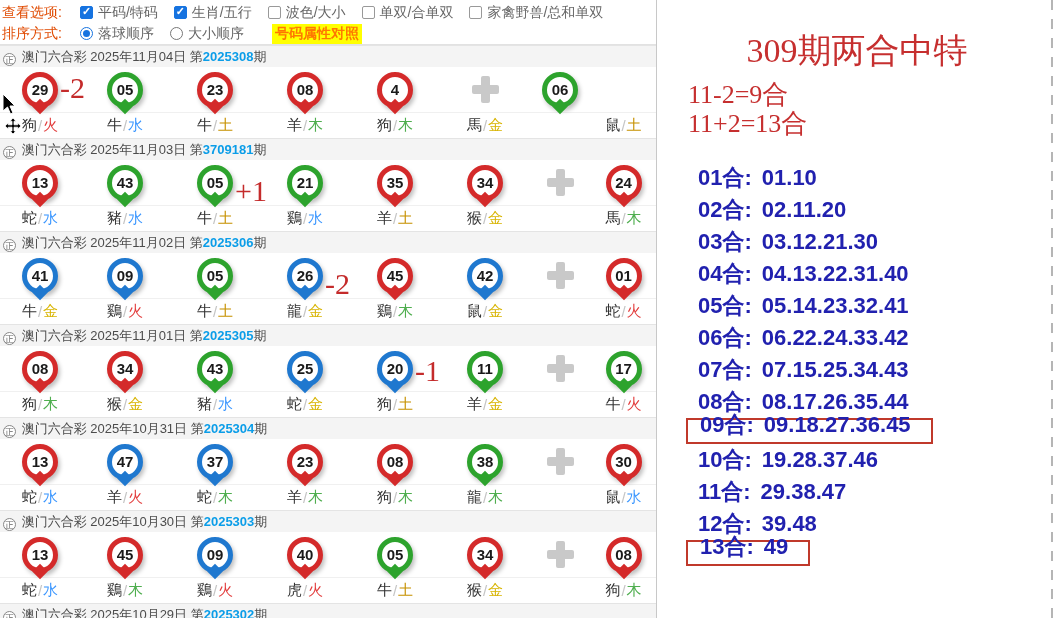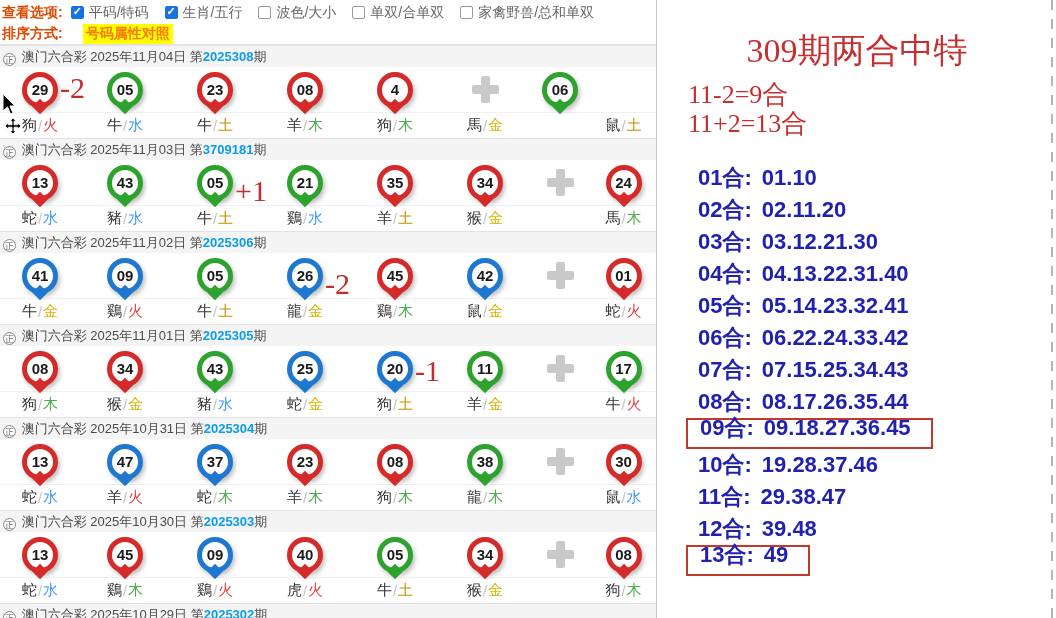--- a/index.html
+++ b/index.html
@@ -4,21 +4,21 @@
 <style>
   * { margin:0; padding:0; box-sizing:border-box; }
   body { background:#fff; font-family:"Liberation Sans",sans-serif; }
   .page { position:relative; width:1056px; height:618px; overflow:hidden; background:#fff; }
 
   
   .left { position:absolute; left:0; top:0; width:657px; height:618px; border-right:1px solid #c8c8c8; background:#fff; }
 
   .toolbar { height:45px; padding:2px 0 0 2px; border-bottom:1px solid #e2e2e2; }
   .tb-row { height:21px; display:flex; align-items:center; font-size:14px; color:#666; }
-  .tb-label { color:#e04a00; font-weight:bold; margin-right:8px; white-space:nowrap; }
+  .tb-label { color:#e04a00; font-weight:normal; margin-right:18px; white-space:nowrap; }
   .opt { display:flex; align-items:center; margin-right:16px; cursor:pointer; white-space:nowrap; }
   .cb { width:13px; height:13px; border:1px solid #999; border-radius:2px; background:#fff; margin-right:5px; position:relative; flex:0 0 auto; }
   .cb.on { background:#1673e0; border-color:#1673e0; }
   .cb.on::after { content:"\2713"; position:absolute; left:1px; top:-2px; color:#fff; font-size:11px; font-weight:bold; }
   .rd { width:13px; height:13px; border:1px solid #777; border-radius:50%; background:#fff; margin-right:5px; position:relative; flex:0 0 auto; }
   .rd.on { border-color:#1673e0; }
   .rd.on::after { content:""; position:absolute; left:2px; top:2px; width:7px; height:7px; border-radius:50%; background:#1673e0; }
   .compare { background:#ffff00; color:#ff7700; font-weight:bold; padding:1px 3px; margin-left:12px; cursor:pointer; }
 
   .d-head { height:22px; line-height:22px; background:#f4f4f4; border-top:1px solid #e4e4e4; font-size:13px; color:#4c4c4c; padding-left:3px; white-space:nowrap; }
@@ -45,21 +45,21 @@
 
   .zd { color:#333; } .sl { color:#c4c4c4; padding:0 1px; }
 
   
   .right { position:absolute; left:658px; top:0; width:398px; height:618px; background:#fff; }
   .p-title { margin-top:28px; text-align:center; font-family:"Liberation Serif",serif; font-size:34px; color:#c62f2f; }
   .p-formulas { margin:6px 0 0 30px; font-family:"Liberation Serif",serif; font-size:26px; color:#c62f2f; line-height:29px; }
   .p-list { margin-top:24px; }
   .p-item { height:32px; display:flex; align-items:center; margin-left:40px; font-size:22px; font-weight:bold; color:#2121af; white-space:nowrap; }
   .p-item .lab { margin-right:10px; }
-  .p-item.boxed { margin-left:28px; padding:0 20px 12px 12px; border:2px solid #c0392b; width:fit-content; height:31px; }
+  .p-item.boxed { margin-left:28px; padding:0 20px 12px 12px; border:2px solid #c0392b; width:fit-content; height:26px; }
 
   .edge { position:absolute; right:3px; top:0; width:2px; height:618px;
           background:repeating-linear-gradient(to bottom,#b5b5b5 0 10px,transparent 10px 19px); }
   .cursor { position:absolute; left:1px; top:94px; }
 </style>
 </head>
 <body>
 
 <div class="page">
 
@@ -85,20 +85,30 @@
      <span>单双/合单双</span>
             </span>
             <span class="opt">
      <span class="cb "></span>
      <span>家禽野兽/总和单双</span>
             </span>
           </span>
       </div>
       <div class="tb-row">
         <span class="tb-label">排序方式:</span>
+        <span id="sortopts" style="display:flex;align-items:center;">
+            <span class="opt">
+     <span class="rd on"></span>
+     <span>落球顺序</span>
+            </span>
+            <span class="opt">
+     <span class="rd "></span>
+     <span>大小顺序</span>
+            </span>
+          </span>
         <a class="compare">号码属性对照</a>
       </div>
     </div>
     <div id="draws">
         <div class="draw">
           <div class="d-head">
       <span class="circ">正</span>
       <span>澳门六合彩</span>
       <span> 2025年11月04日 </span>
       <span>第<b class="period">2025308</b>期</span></div>

